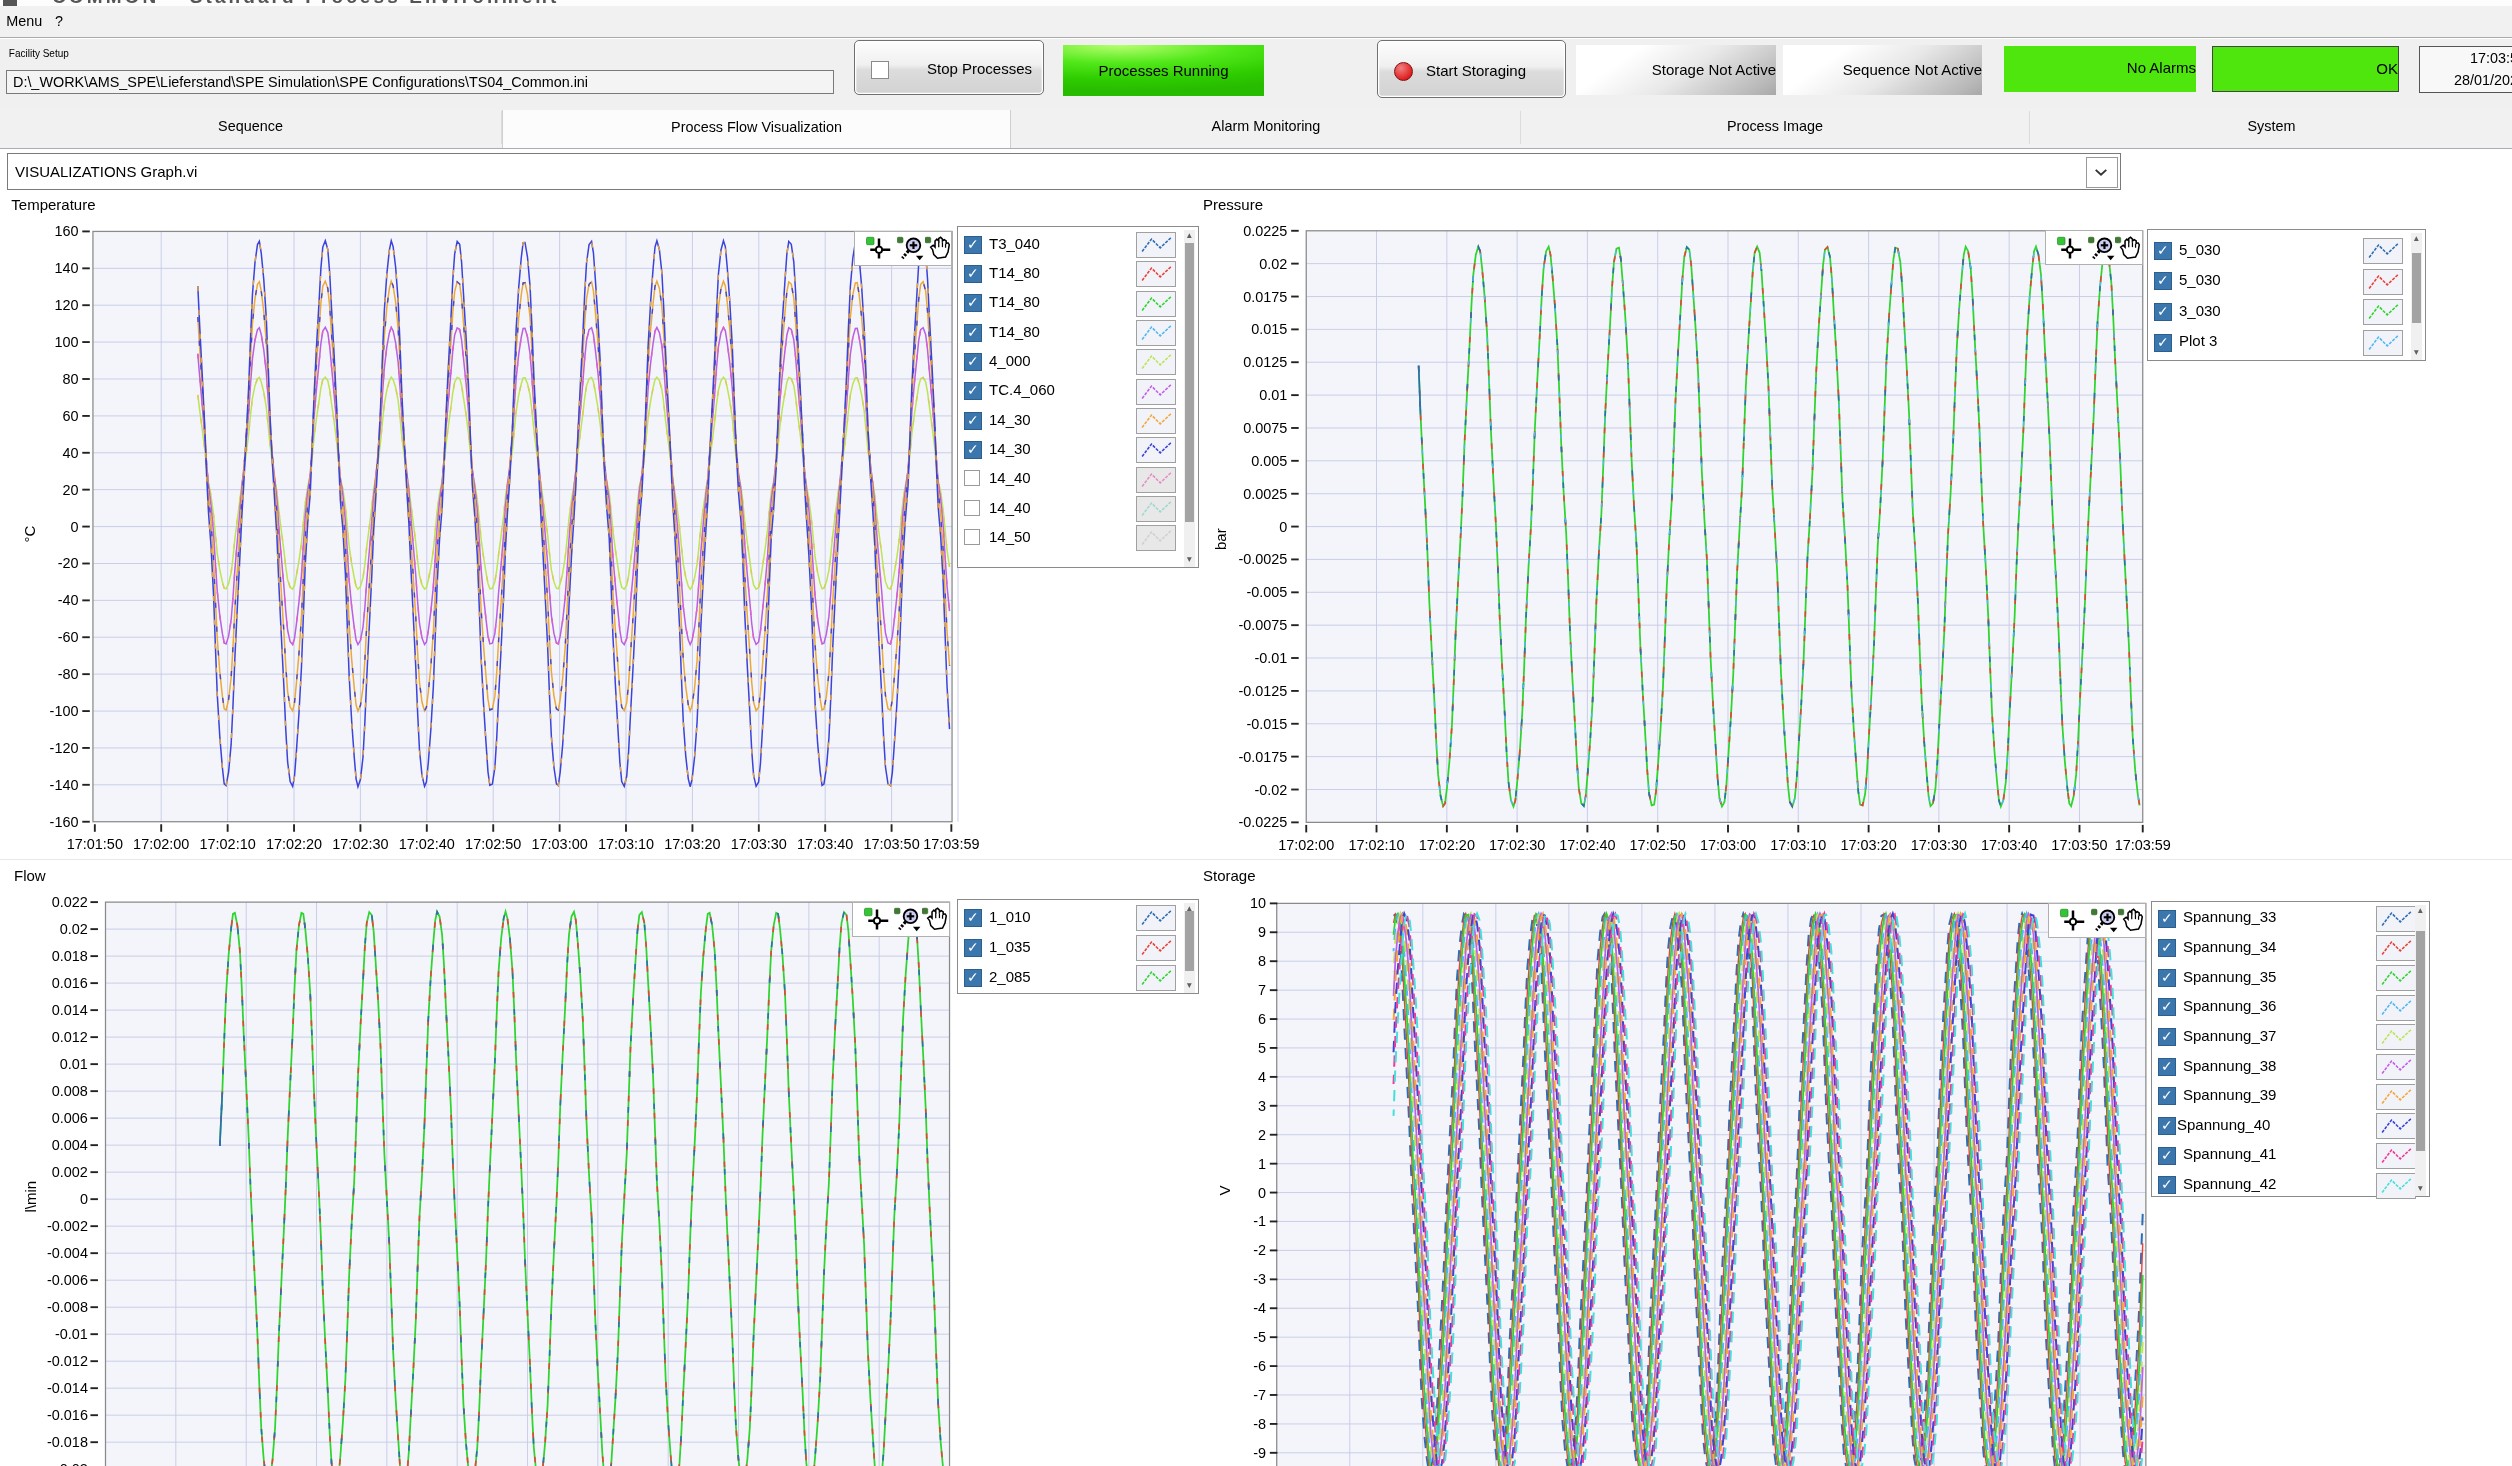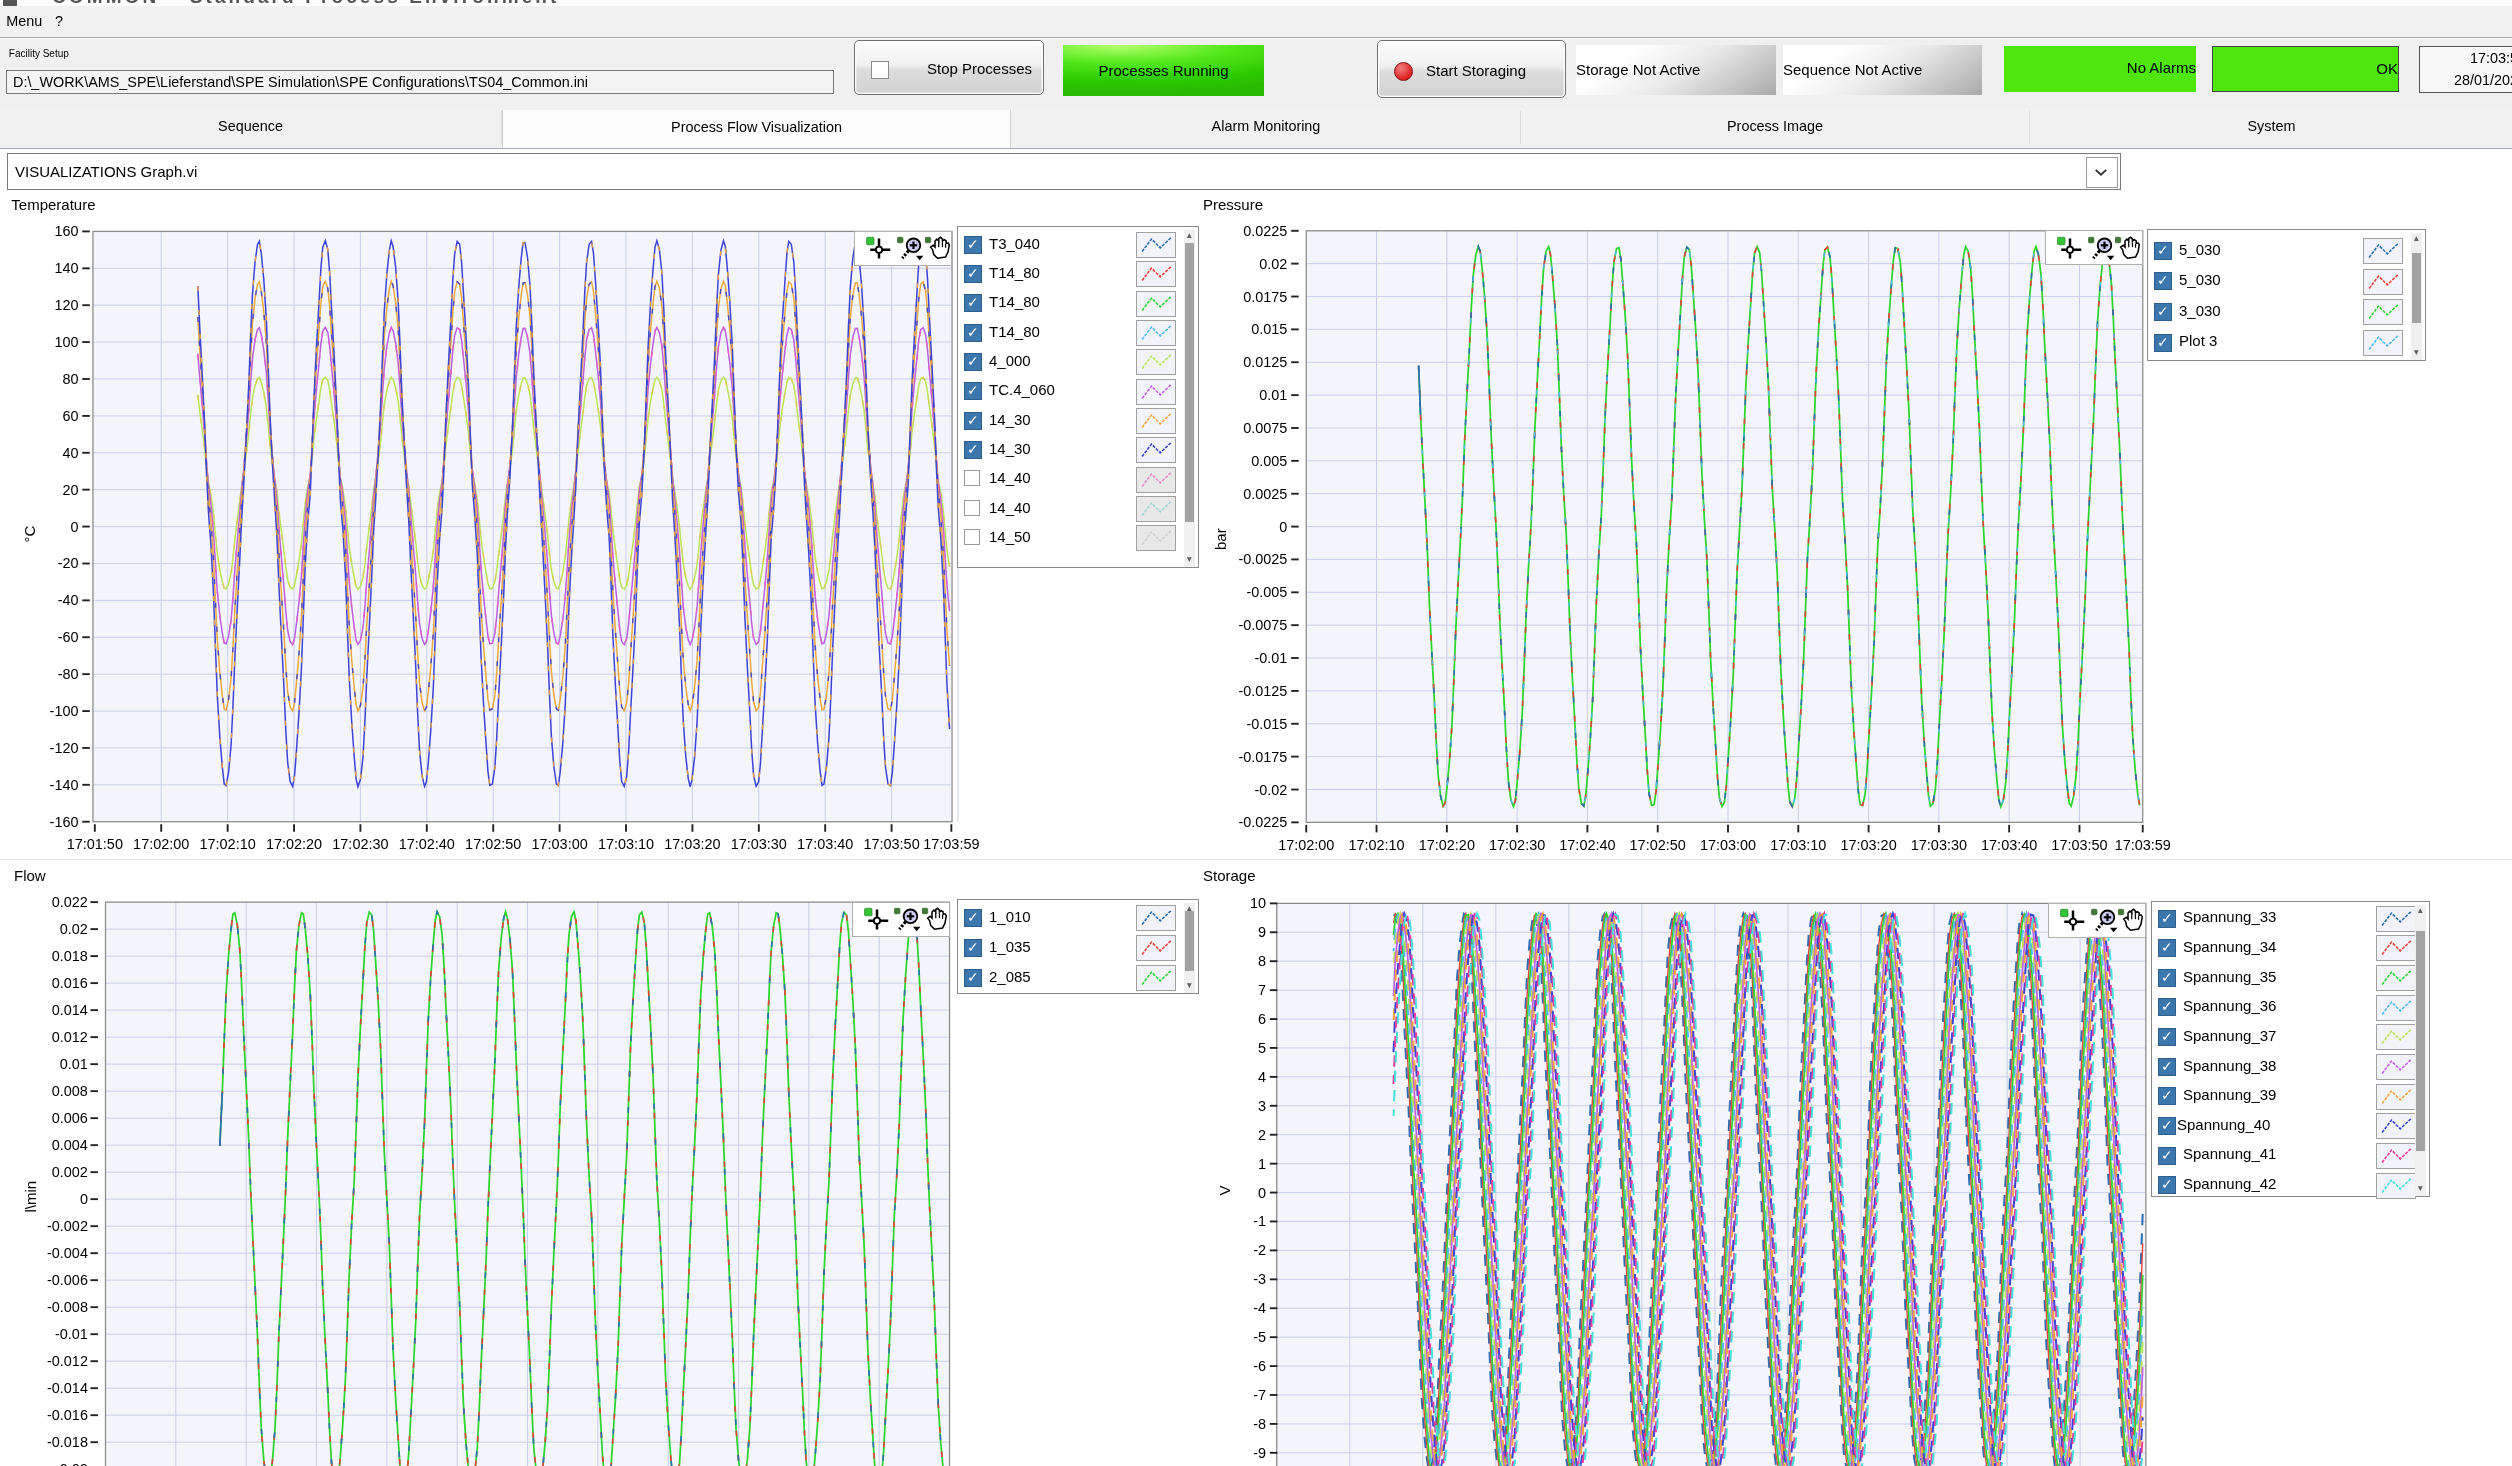--- a/index.html
+++ b/index.html
@@ -7,21 +7,21 @@
 .cb{width:16.3px;height:16.3px;background:#3b76ad;border:0.6px solid #2d5f8e;color:#fff;font-size:14px;line-height:15px;text-align:center}
 .cbu{width:16.3px;height:16.3px;background:#fff;border:1.3px solid #9a9a9a;box-sizing:border-box}
 .lt{font-size:15px;white-space:nowrap}
 .samp{width:38px;height:24px;border:0.6px solid #a0a0a0;display:flex;align-items:center;justify-content:center}
 .sbt{background:#f0f0f0}
 .arr{width:10.7px;text-align:center;font-size:8.2px;color:#606060;line-height:12.6px}
 .thumb{width:9.4px;margin-left:0.6px;background:#a3a3a3}
 .tbx{background:#fff;border:1.3px solid #b0b0b0;box-sizing:border-box}
 .btn3d{background:linear-gradient(#fdfdfd,#f0f0f0 45%,#dcdcdc 55%,#d2d2d2);border:1.3px solid #707070;border-radius:5px;box-shadow:inset 0 0 0 1.3px #fff;box-sizing:border-box}
 .grbtn{background:radial-gradient(ellipse 140% 90% at 28% 0%,#b8ff70 0%,#52e81a 40%,#2ecc00 75%,#28bc00 100%);text-align:center;font-size:15px;line-height:51px}
-.silver{background:linear-gradient(145deg,#ffffff 25%,#e8e8e8 55%,#b8b8b8 90%,#a8a8a8);text-align:left;font-size:15px;line-height:50px}
+.silver{background:linear-gradient(145deg,#ffffff 25%,#e8e8e8 55%,#b8b8b8 90%,#a8a8a8);text-align:right;font-size:15px;line-height:50px}
 .flatgreen{background:#4ee60c;text-align:right;font-size:15px;line-height:44px}
 </style></head><body>
 <div class="abs" style="left:0;top:0;width:2512px;height:6.3px;background:#fdfdfd;overflow:hidden">
     <div class="abs" style="left:2.5px;top:-1.3px;width:14.4px;height:7.5px;background:#555"></div>
     <div class="abs" style="left:52px;top:-14.4px;font-size:19px;color:#555;font-weight:600;letter-spacing:3.1px">COMMON – Standard Process Environment</div>
   </div>
 <div class="abs" style="left:0;top:6.3px;width:2512px;height:31px;background:#f1f1f1;border-bottom:1.3px solid #aaa">
     <div class="abs" style="left:6.3px;top:7px;font-size:14.4px">Menu</div>
     <div class="abs" style="left:55px;top:7px;font-size:14.4px">?</div>
   </div>

